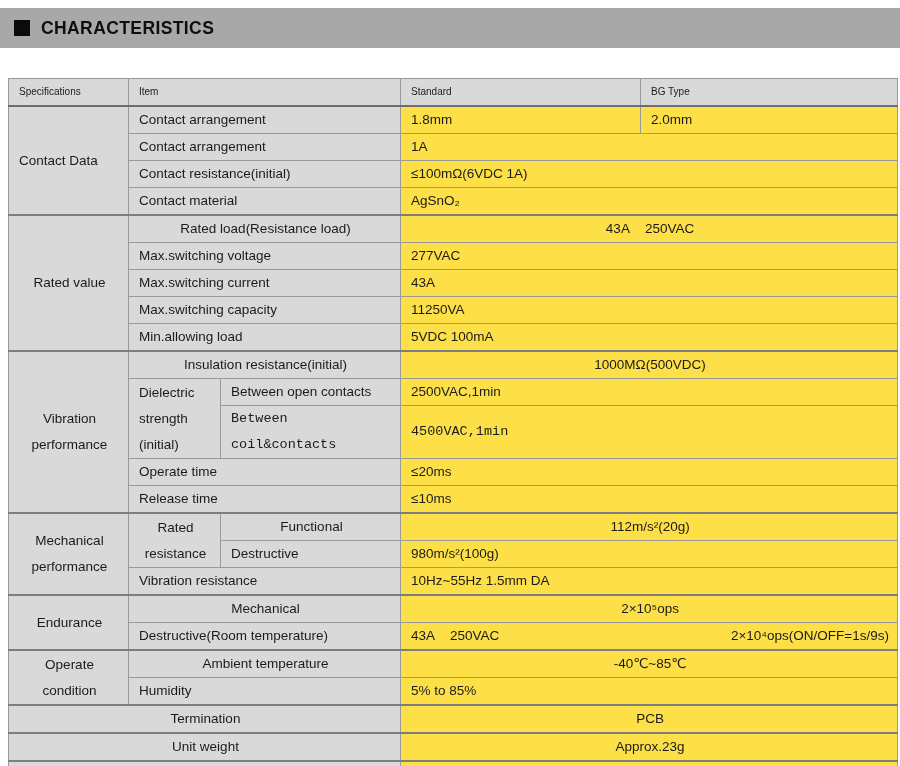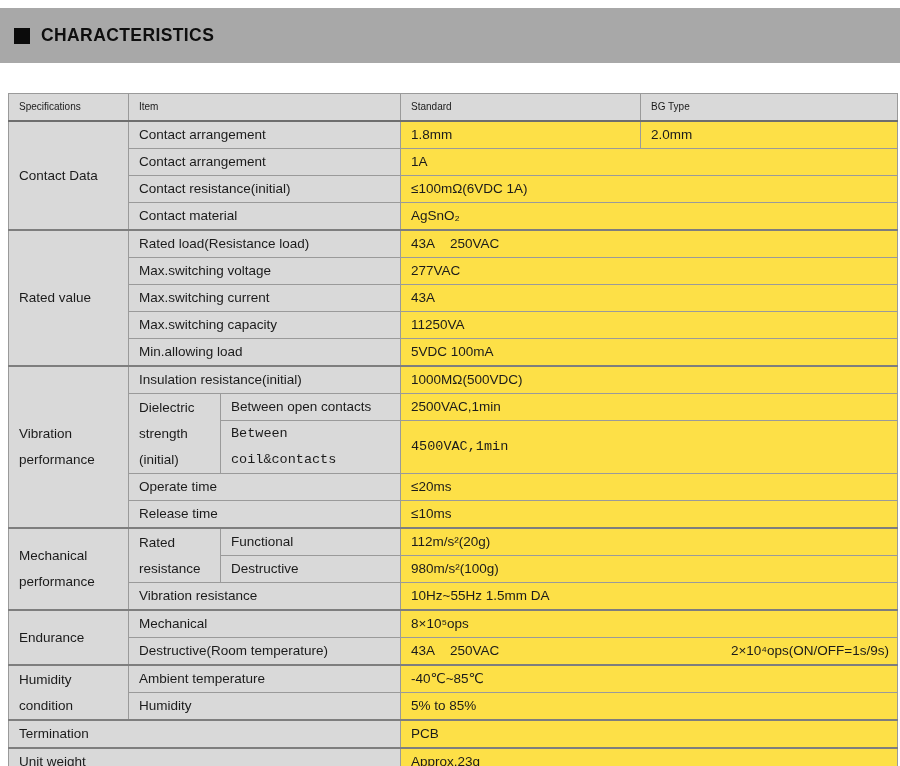--- a/index.html
+++ b/index.html
@@ -5,21 +5,21 @@
   html,body { margin:0; padding:0; }
   body {
     width:900px; height:766px;
     background:#ffffff;
     font-family:"Liberation Sans","DejaVu Sans",sans-serif;
     color:#1b1b1b;
     overflow:hidden;
   }
   .titlebar {
     margin-top:8px;
-    height:55px;
+    height:40px;
     background:#a8a8a8;
     display:flex;
     align-items:center;
     padding-left:14px;
     box-sizing:border-box;
   }
   .marker {
     width:16px; height:16px;
     background:#0b0b0b;
     flex:0 0 auto;
@@ -48,21 +48,21 @@
   table.spec tr { height:26.4px; }
   tr.head { height:27px; }
   tr.head td {
     font-size:10px;
     border-bottom:2px solid #6e6e6e;
   }
   tr.dbl { height:52.8px;font-family:Liberation Mono, monospace; }
   .g { background:#d9d9d9; }
   .w { background:#fde047; }
   .last { border-right:none; }
-  .st { border-top:2px solid #7e7e7e !important; }
+  .st { border-top:2px solid #7e7e7e !important;text-align:center; }
   .bend { border-bottom:2px solid #6e6e6e !important; }
   .split .r { float:right; }
 </style>
 </head>
 <body>
 
 <div class="titlebar">
   <div class="marker"></div>
   <div class="title-text">CHARACTERISTICS</div>
 </div>
@@ -159,32 +159,32 @@
     <td class="w last" colspan="2">980m/s²(100g)</td>
   </tr>
   <tr>
     <td class="g" colspan="2">Vibration resistance</td>
     <td class="w last" colspan="2">10Hz~55Hz 1.5mm DA</td>
   </tr>
 
   <tr>
     <td class="g st" rowspan="2">Endurance</td>
     <td class="g st" colspan="2">Mechanical</td>
-    <td class="w st last" colspan="2">8×10⁵ops</td>
+    <td class="w st last" colspan="2">2×10⁵ops</td>
   </tr>
   <tr>
     <td class="g" colspan="2">Destructive(Room temperature)</td>
     <td class="w last split" colspan="2">
       <span>43A&nbsp;&nbsp;&nbsp;&nbsp;250VAC</span>
       <span class="r">2×10⁴ops(ON/OFF=1s/9s)</span>
     </td>
   </tr>
 
   <tr>
-    <td class="g st" rowspan="2">Humidity condition</td>
+    <td class="g st" rowspan="2">Operate condition</td>
     <td class="g st" colspan="2">Ambient temperature</td>
     <td class="w st last" colspan="2">-40℃~85℃</td>
   </tr>
   <tr>
     <td class="g" colspan="2">Humidity</td>
     <td class="w last" colspan="2">5% to 85%</td>
   </tr>
 
   <tr>
     <td class="g st" colspan="3">Termination</td>

